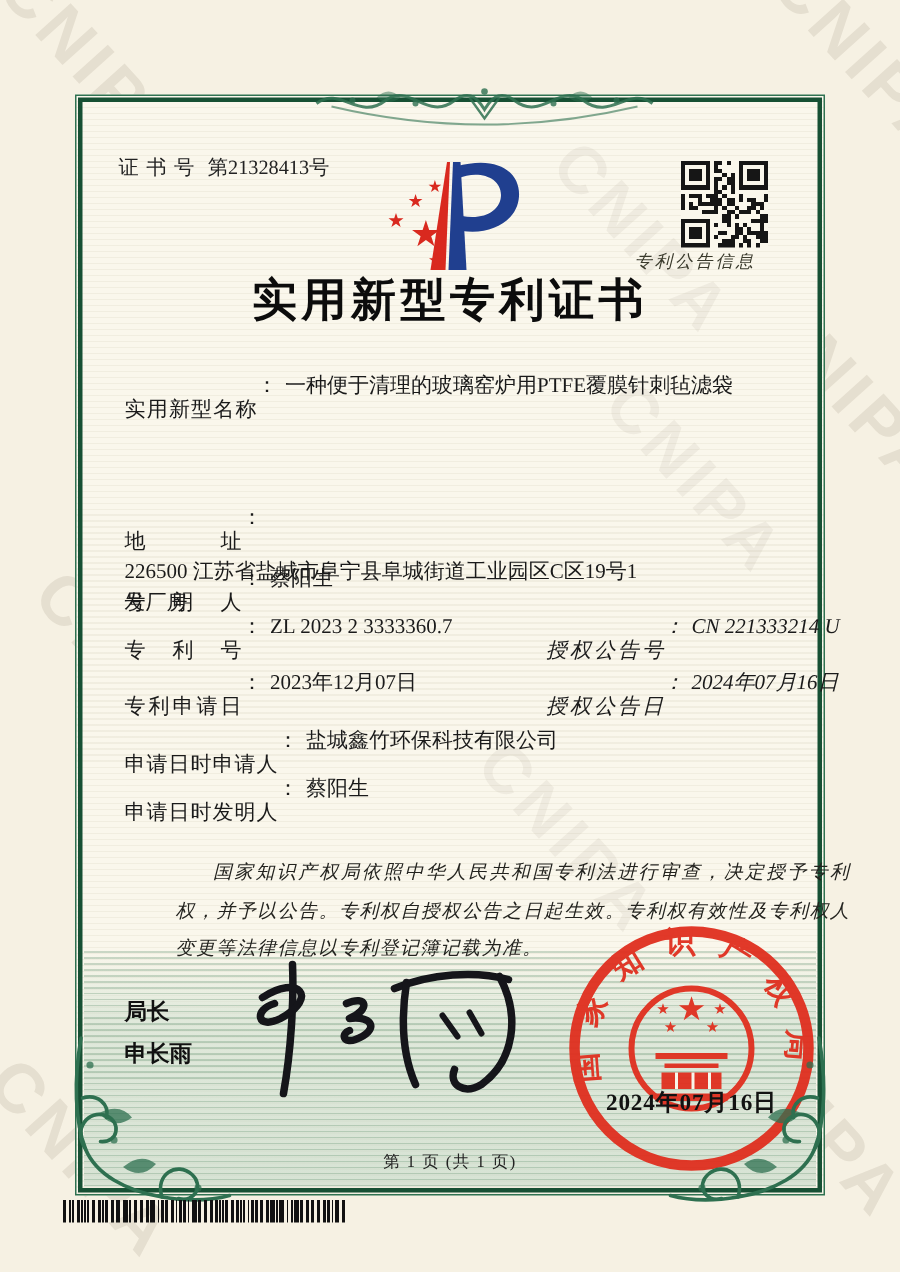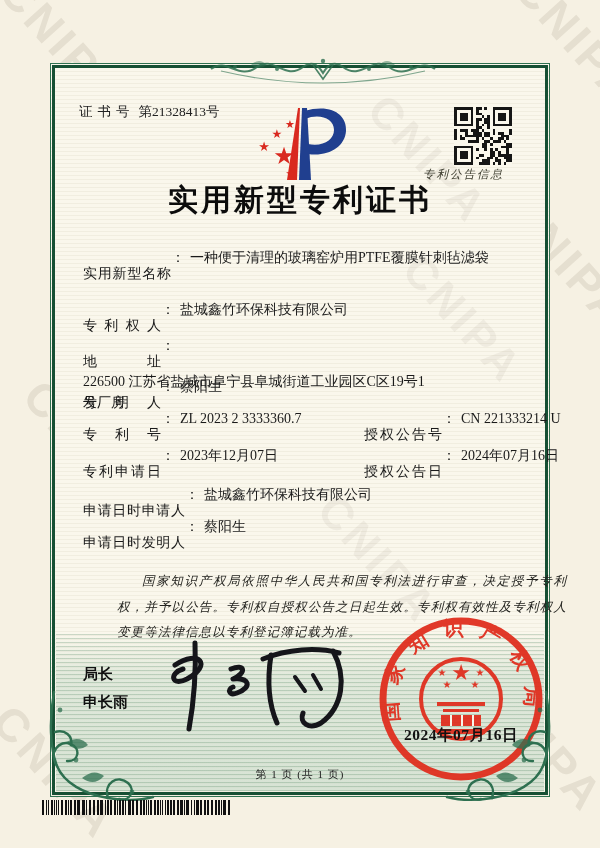--- a/index.html
+++ b/index.html
@@ -34,21 +34,21 @@
       font-size:30px;font-weight:700;letter-spacing:3px;color:#0c0c0c;}
   
   .row{position:absolute;left:32px;right:24px;font-size:14px;color:#1a1a1a;line-height:1.45;}
   .lbl{display:inline-block;text-align:justify;text-align-last:justify;vertical-align:top;margin-top:16px;}
   .w6{width:88px;}
   .w4{width:78px;}
   .w7{width:102px;}
   .colon{margin-right:5px;}
   .val{vertical-align:top;margin-top:36px;}
   .val-wrap{display:inline-block;width:352px;vertical-align:top;}
-  .rcell{position:absolute;left:281px;top:0;white-space:nowrap;}
+  .rcell{position:absolute;left:281px;top:0;white-space:nowrap;font-style:italic;}
   
   .legal{position:absolute;left:26px;top:505px;width:450px;font-size:12.5px;line-height:2.05;
       letter-spacing:1.1px;text-indent:2em;font-style:italic;color:#23231f;text-align:justify;margin-left:40px;}
   
   .signer-title{position:absolute;left:32px;top:601px;font:700 15px "Liberation Sans",sans-serif;color:#111;}
   .signer-name{position:absolute;left:32px;top:629px;font:700 15px "Liberation Sans",sans-serif;color:#111;}
   .signature{position:absolute;left:108px;top:565px;width:200px;height:115px;}
   
   .seal{position:absolute;left:325px;top:550px;width:170px;height:170px;opacity:.95;}
   .seal-date{position:absolute;left:325px;top:661px;width:170px;text-align:center;
@@ -157,23 +157,20 @@
           </svg>
       </div>
       <div class="qr-caption">专利公告信息</div>
 
       <div class="title">实用新型专利证书</div>
 
       <div class="row" style="top:184px">
         <span class="lbl w6">实用新型名称</span><span class="colon">：</span><span class="val">一种便于清理的玻璃窑炉用PTFE覆膜针刺毡滤袋</span>
       </div>
 
-      <div class="row" style="top:236px">
-        <span class="lbl w4">专利权人</span><span class="colon">：</span><span class="val">盐城鑫竹环保科技有限公司</span>
-      </div>
 
       <div class="row" style="top:272px">
         <span class="lbl w4">地址</span><span class="colon">：</span><span class="val-wrap">226500 江苏省盐城市阜宁县阜城街道工业园区C区19号1号厂房</span>
       </div>
 
       <div class="row" style="top:313px">
         <span class="lbl w4">发明人</span><span class="colon">：</span><span class="val">蔡阳生</span>
       </div>
 
       <div class="row" style="top:345px">

